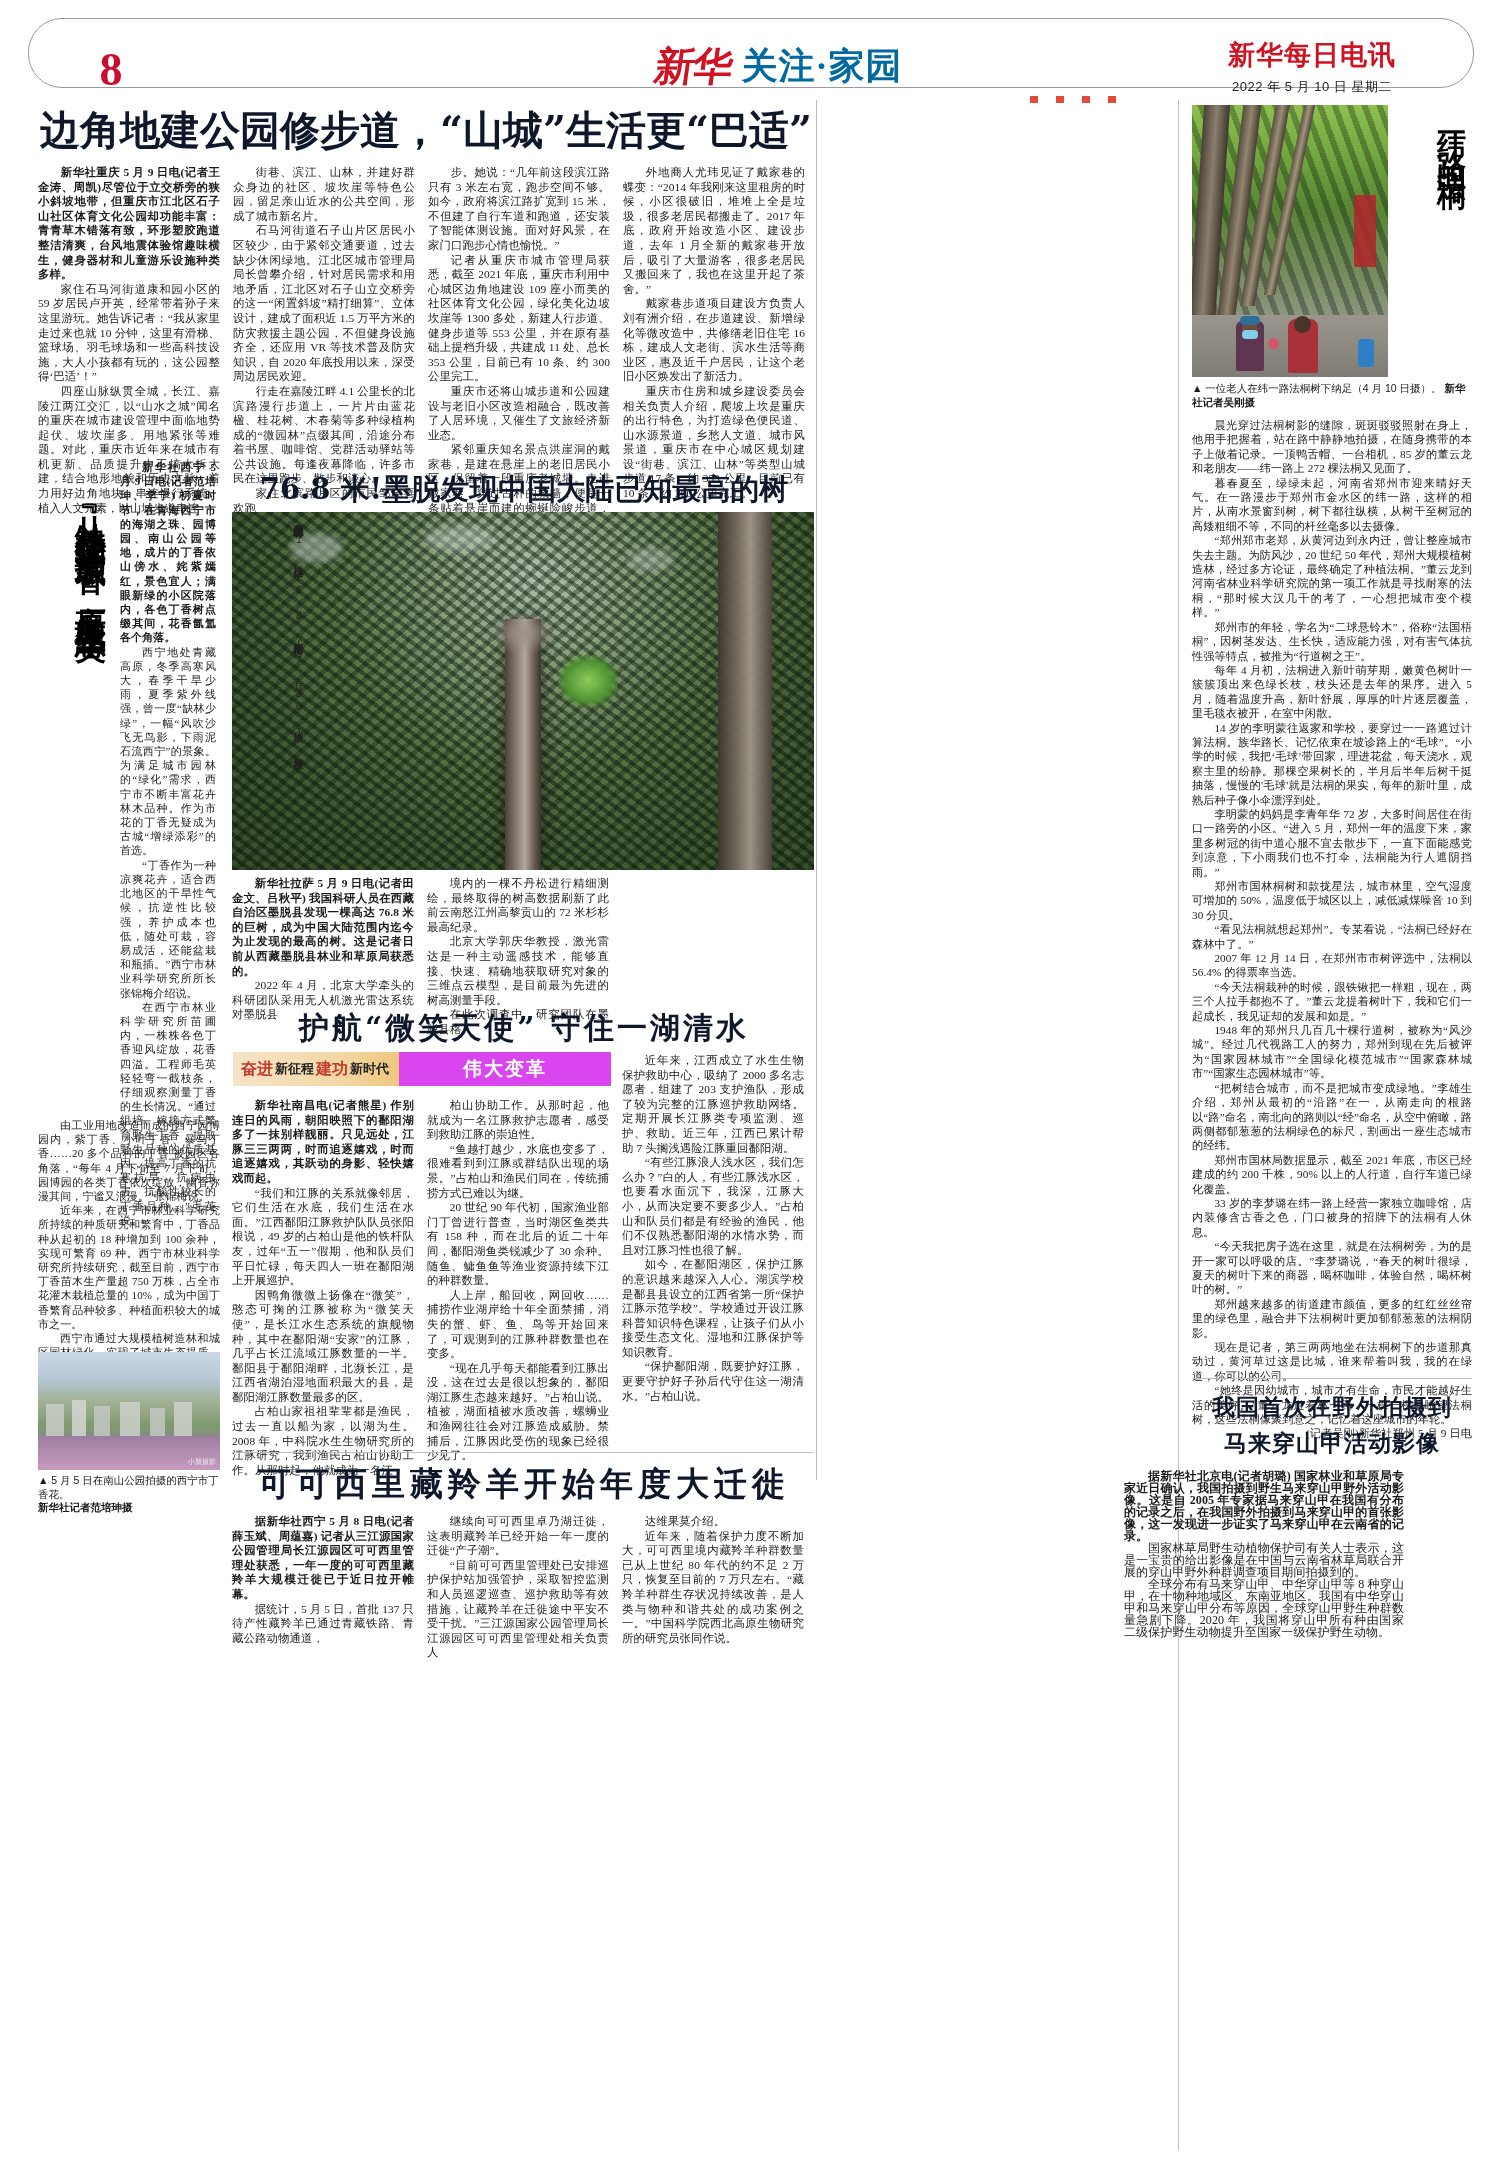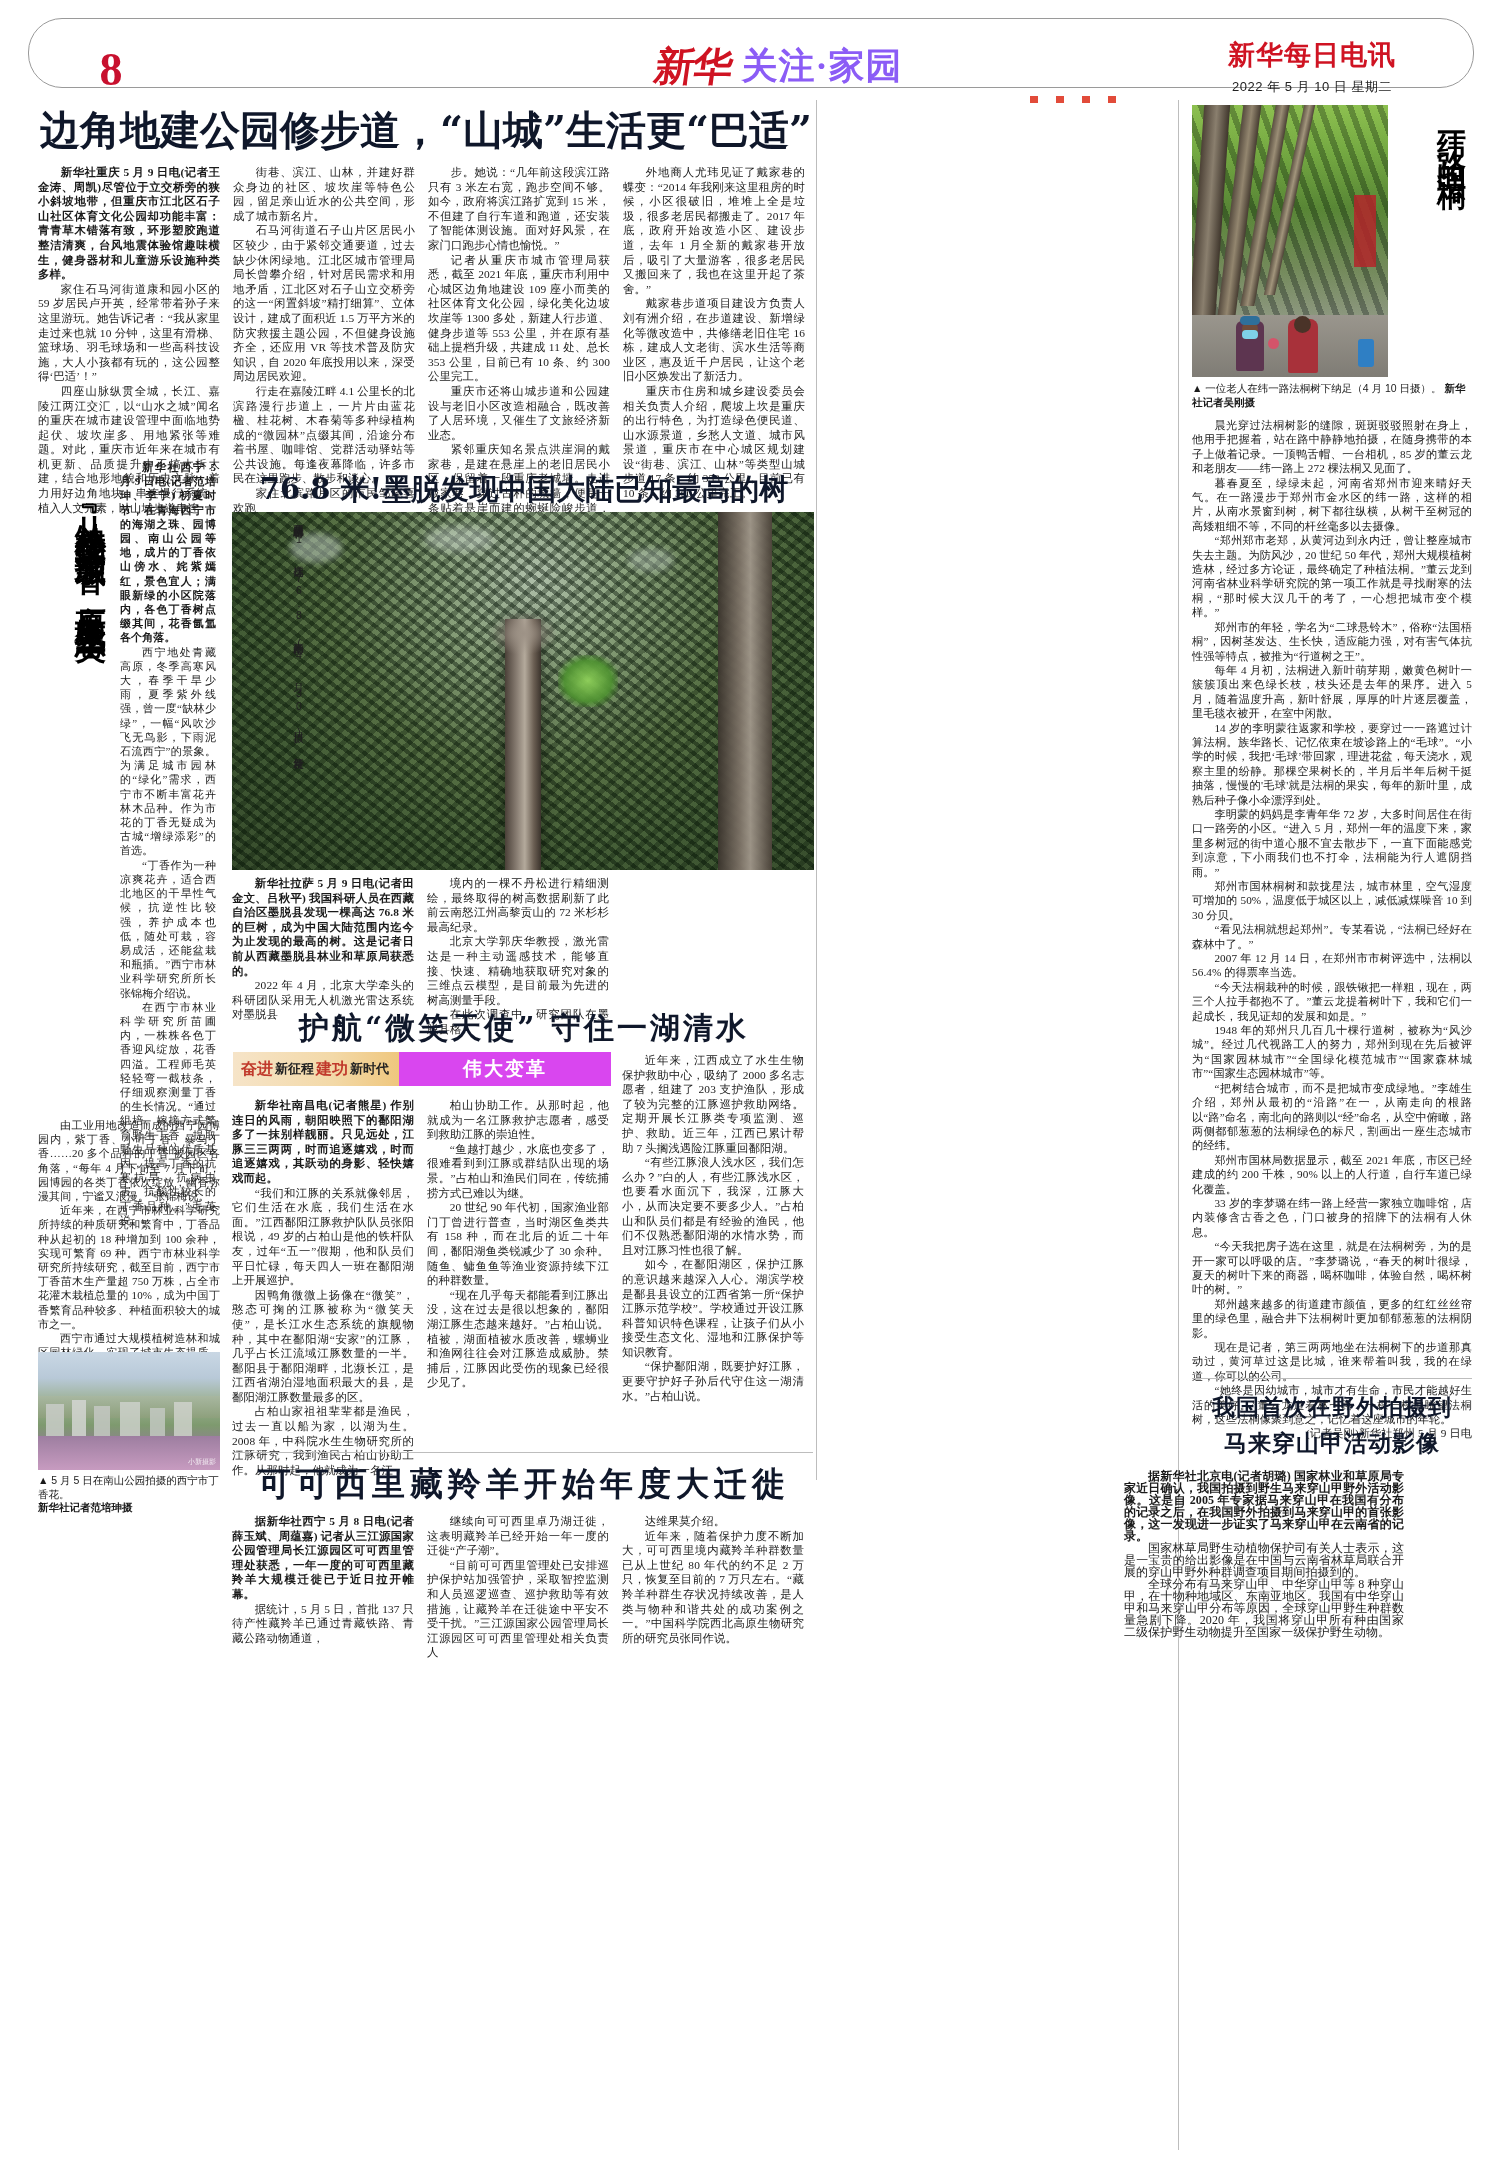--- a/index.html
+++ b/index.html
@@ -29,21 +29,21 @@
     text-align:center;white-space:nowrap;
   }
   .mast-xinhua{
     display:inline-block;vertical-align:middle;
     color:#cf1322;font-size:40px;font-weight:bold;
     font-family:"DejaVu Serif",serif;
     transform:skewX(-8deg);letter-spacing:-2px;
   }
   .mast-sub{
     display:inline-block;vertical-align:middle;
-    color:#8b5cf6;font-size:36px;font-weight:bold;margin-left:10px;
+    color:#0369a1;font-size:36px;font-weight:bold;margin-left:10px;
     letter-spacing:1px;
   }
   .mast-right{
     position:absolute;right:46px;top:18px;width:230px;text-align:center;
   }
   .mast-right .brand{
     color:#cf1322;font-size:27px;font-weight:bold;letter-spacing:1px;
     font-family:"DejaVu Serif",serif;
   }
   .mast-right .date{
@@ -242,20 +242,21 @@
   <div class="col ztext" style="left:232px;top:1098px;width:182px;height:340px;">
     <p class="lead">新华社南昌电(记者熊星) 作别连日的风雨，朝阳映照下的鄱阳湖多了一抹别样靓丽。只见远处，江豚三三两两，时而追逐嬉戏，时而追逐嬉戏，其跃动的身影、轻快嬉戏而起。</p>
     <p>“我们和江豚的关系就像邻居，它们生活在水底，我们生活在水面。”江西鄱阳江豚救护队队员张阳根说，49 岁的占柏山是他的铁杆队友，过年“五一”假期，他和队员们平日忙碌，每天四人一班在鄱阳湖上开展巡护。</p>
     <p>因鸭角微微上扬像在“微笑”，憨态可掬的江豚被称为“微笑天使”，是长江水生态系统的旗舰物种，其中在鄱阳湖“安家”的江豚，几乎占长江流域江豚数量的一半。鄱阳县于鄱阳湖畔，北濒长江，是江西省湖泊湿地面积最大的县，是鄱阳湖江豚数量最多的区。</p>
     <p>占柏山家祖祖辈辈都是渔民，过去一直以船为家，以湖为生。2008 年，中科院水生生物研究所的江豚研究，我到渔民占柏山协助工作。从那时起，他就成为一名江</p>
   </div>
   <div class="col ztext" style="left:427px;top:1098px;width:182px;height:340px;">
     <p>柏山协助工作。从那时起，他就成为一名江豚救护志愿者，感受到救助江豚的崇迫性。</p>
     <p>“鱼越打越少，水底也变多了，很难看到到江豚或群结队出现的场景。”占柏山和渔民们同在，传统捕捞方式已难以为继。</p>
     <p>20 世纪 90 年代初，国家渔业部门丁曾进行普查，当时湖区鱼类共有 158 种，而在北后的近二十年间，鄱阳湖鱼类锐减少了 30 余种。随鱼、鳙鱼鱼等渔业资源持续下江的种群数量。</p>
+    <p>人上岸，船回收，网回收……捕捞作业湖岸给十年全面禁捕，消失的蟹、虾、鱼、鸟等开始回来了，可观测到的江豚种群数量也在变多。</p>
     <p>“现在几乎每天都能看到江豚出没，这在过去是很以想象的，鄱阳湖江豚生态越来越好。”占柏山说。植被，湖面植被水质改善，螺蛳业和渔网往往会对江豚造成威胁。禁捕后，江豚因此受伤的现象已经很少见了。</p>
   </div>
   <div class="col ztext" style="left:622px;top:1053px;width:182px;height:390px;">
     <p>近年来，江西成立了水生生物保护救助中心，吸纳了 2000 多名志愿者，组建了 203 支护渔队，形成了较为完整的江豚巡护救助网络。定期开展长江豚类专项监测、巡护、救助。近三年，江西已累计帮助 7 头搁浅遇险江豚重回鄱阳湖。</p>
     <p>“有些江豚浪人浅水区，我们怎么办？”白的人，有些江豚浅水区，也要看水面沉下，我深，江豚大小，从而决定要不要多少人。”占柏山和队员们都是有经验的渔民，他们不仅熟悉鄱阳湖的水情水势，而且对江豚习性也很了解。</p>
     <p>如今，在鄱阳湖区，保护江豚的意识越来越深入人心。湖滨学校是鄱县县设立的江西省第一所“保护江豚示范学校”。学校通过开设江豚科普知识特色课程，让孩子们从小接受生态文化、湿地和江豚保护等知识教育。</p>
     <p>“保护鄱阳湖，既要护好江豚，更要守护好子孙后代守住这一湖清水。”占柏山说。</p>
   </div>
 
   <div class="rule-h" style="left:233px;top:1452px;width:580px;"></div>

